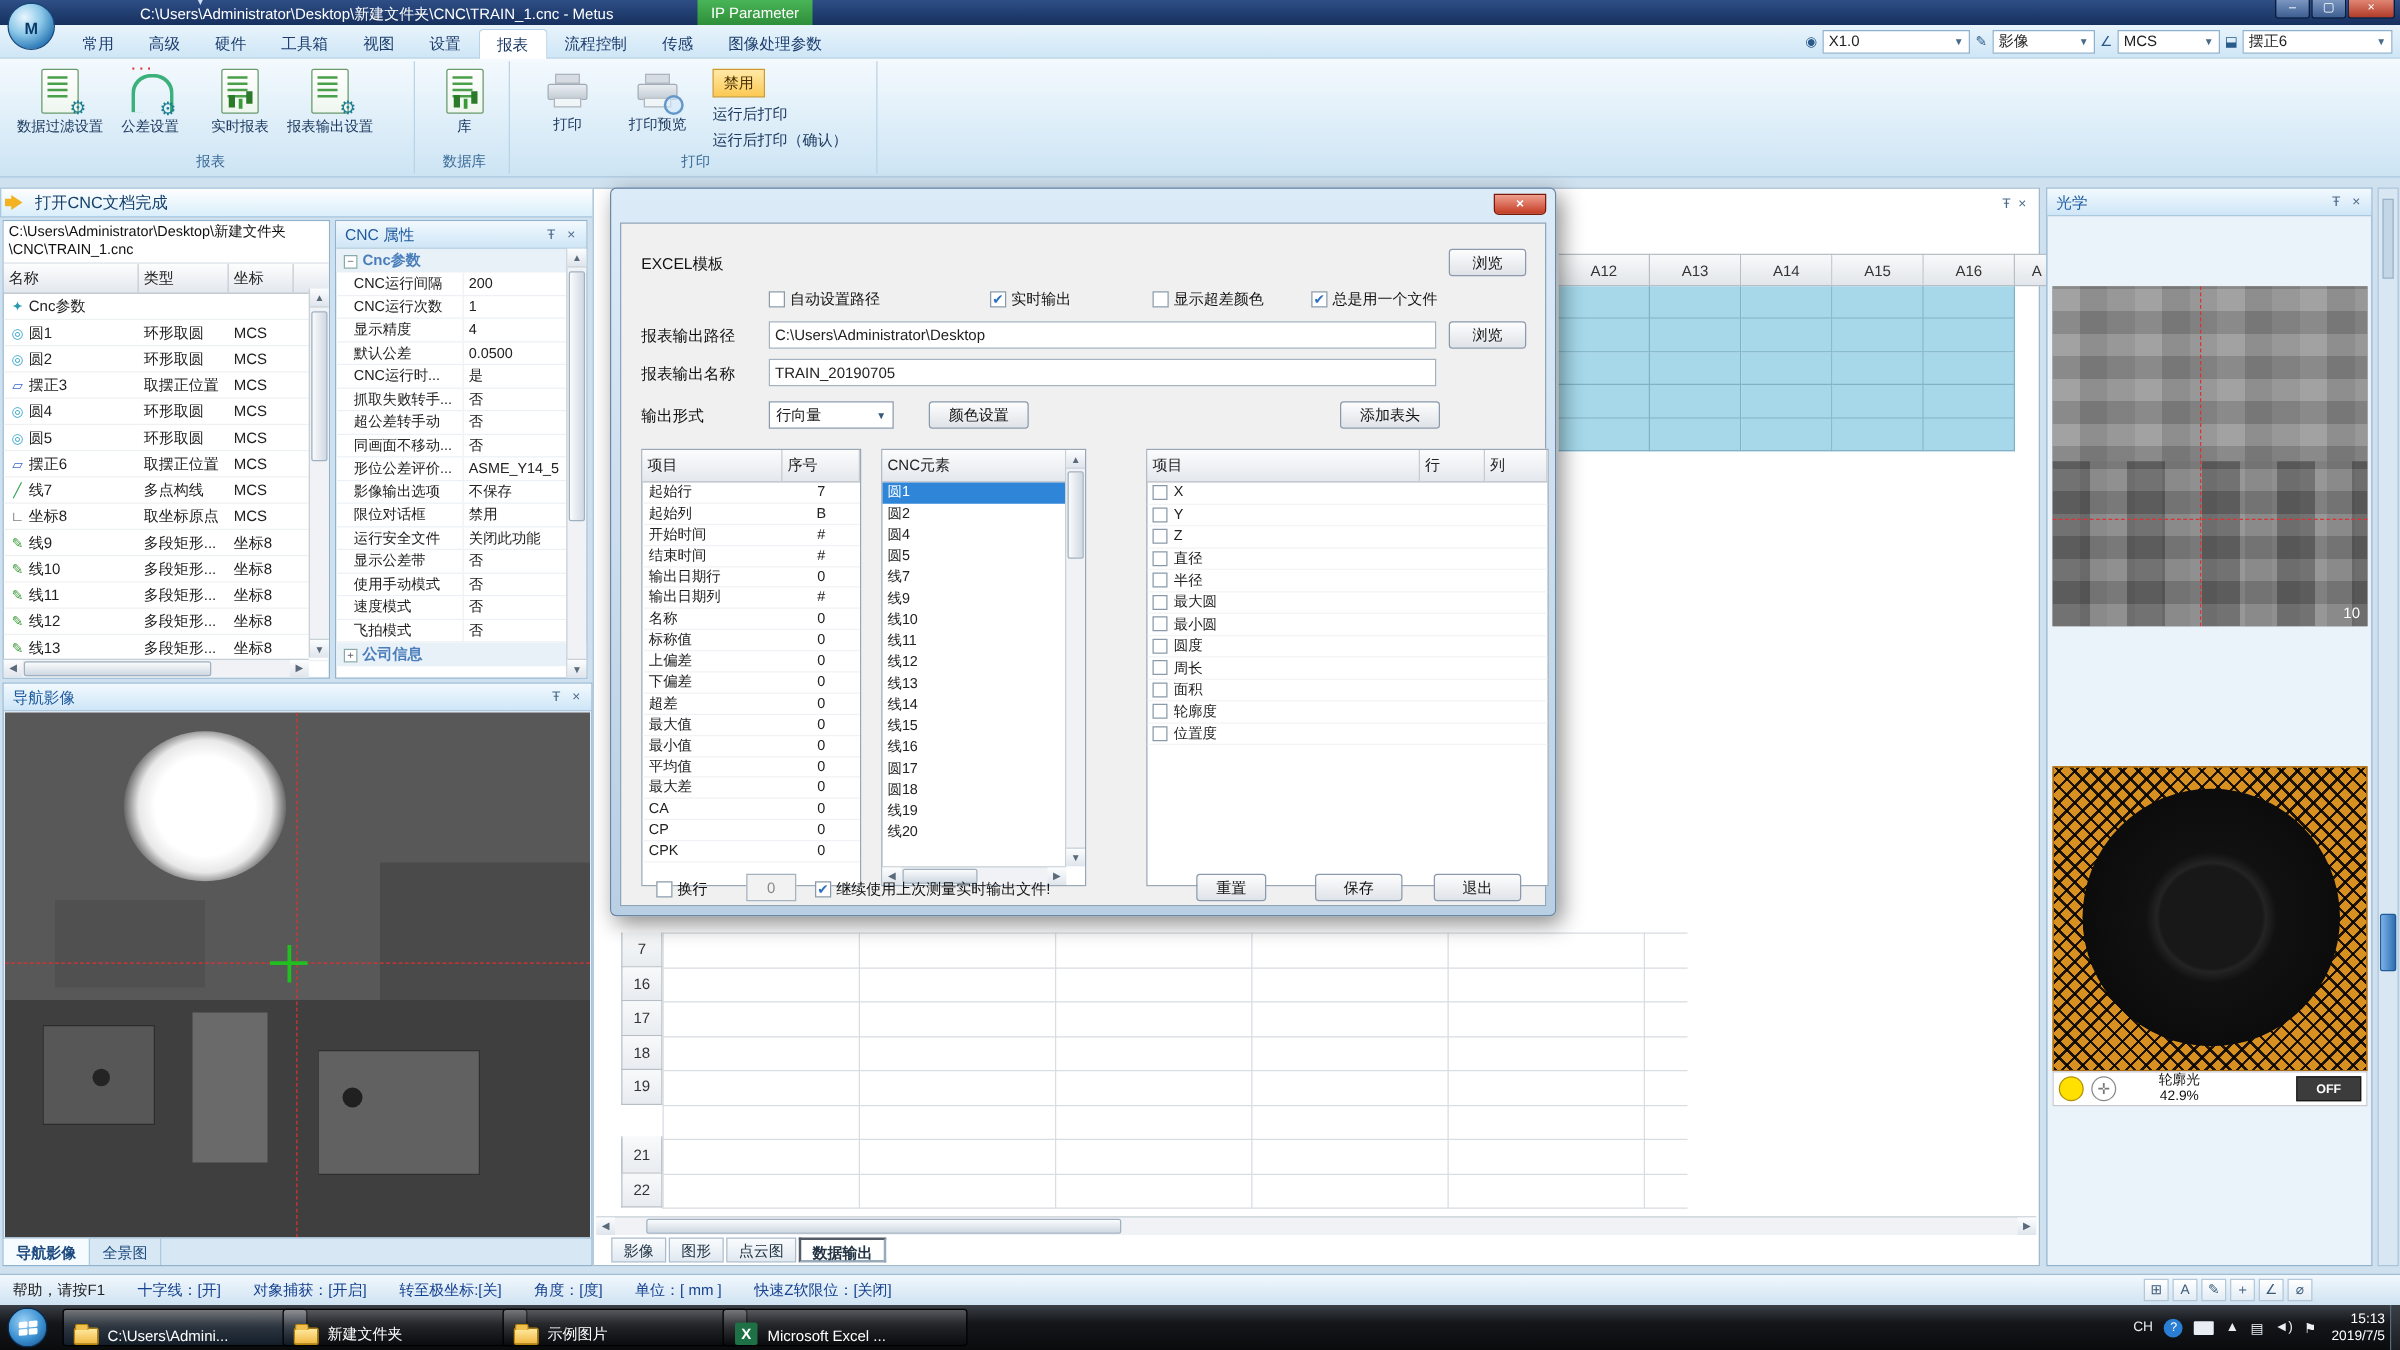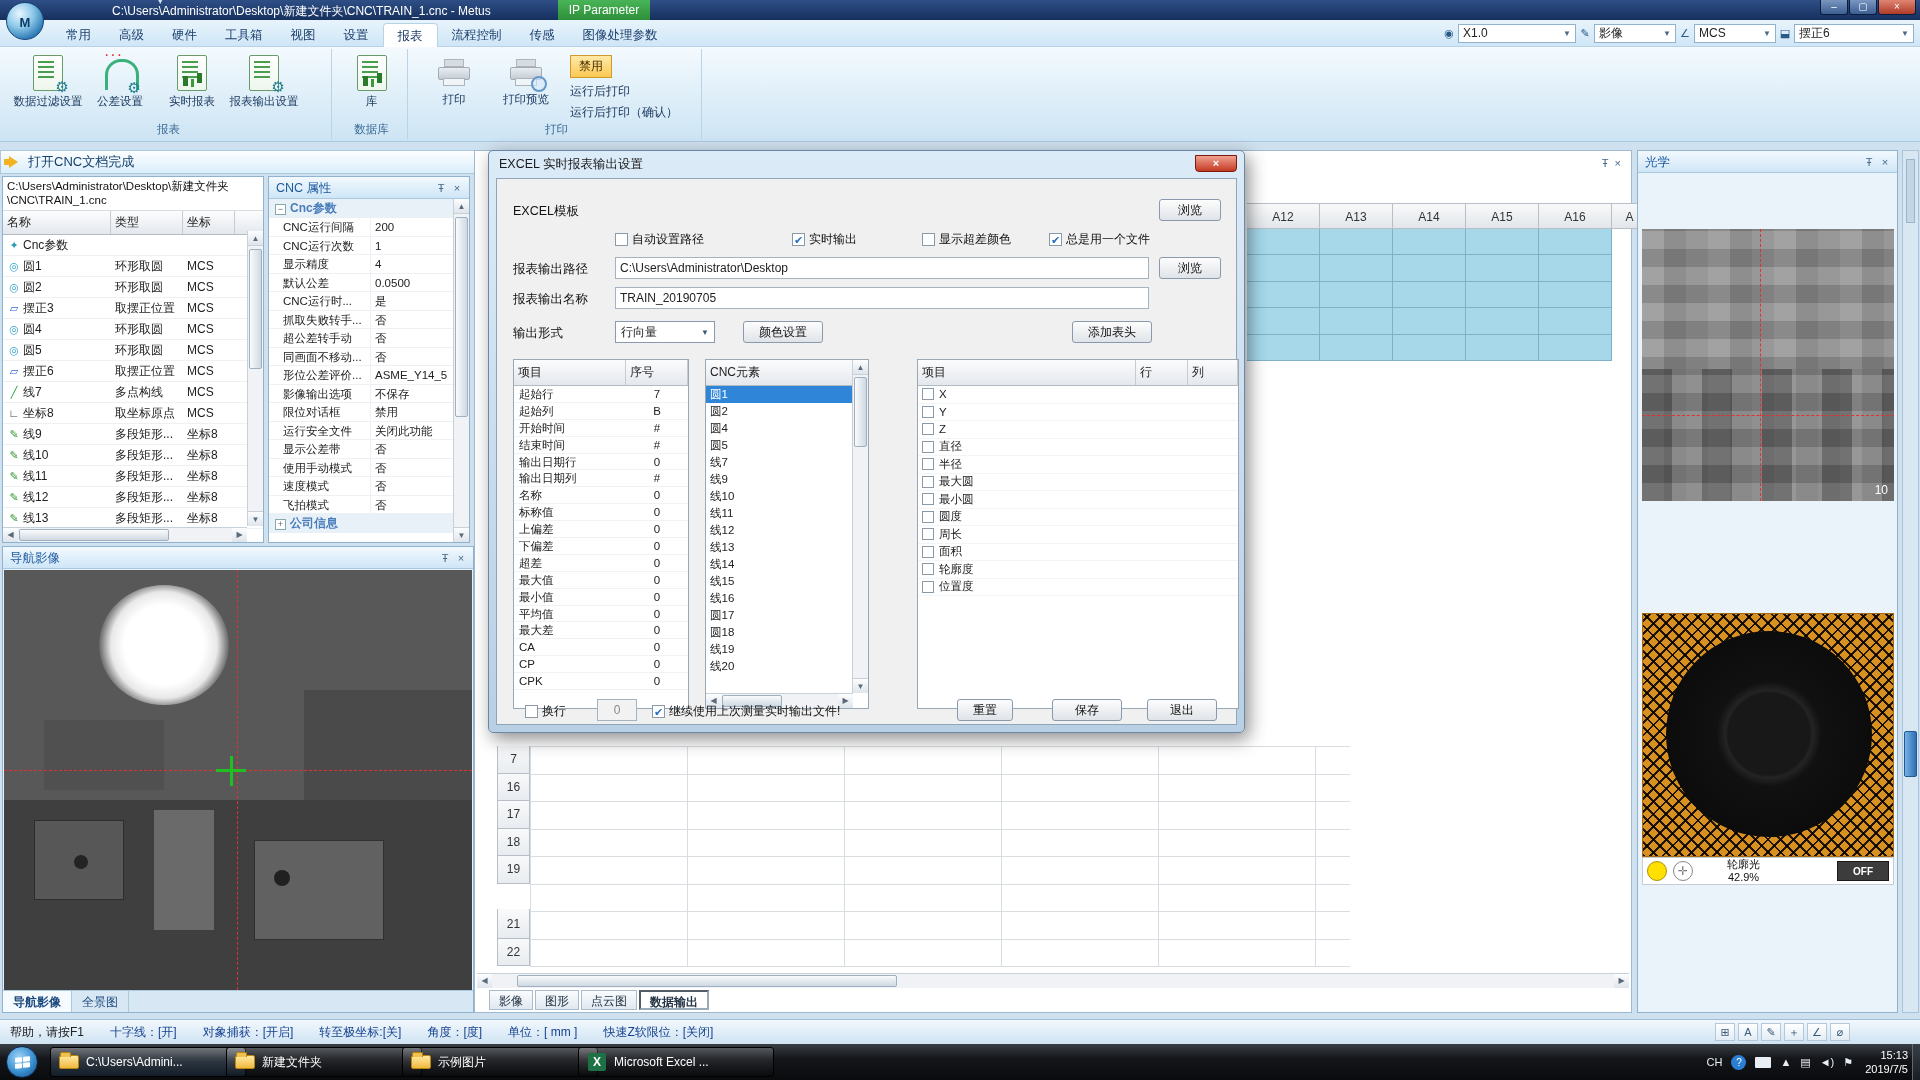--- a/index.html
+++ b/index.html
@@ -216,21 +216,21 @@
   
   .taskbar { position:absolute; left:0; top:1044px; width:1920px; height:36px;
     background:linear-gradient(#3a3f46,#14161a 40%,#0a0b0d); }
   .orb { position:absolute; left:6px; top:2px; width:32px; height:32px; border-radius:50%;
     background:radial-gradient(circle at 40% 35%, #9fd4f8, #3a8fd0 55%, #14477e); border:1px solid #0a2a4e; }
   .orb .flag { position:absolute; left:8px; top:10px; width:15px; height:11px; display:grid;
     grid-template-columns:7px 7px; grid-gap:1px; transform:skewY(-6deg); }
   .orb .flag i { background:#fff; height:5px; border-radius:1px; }
   .tbtn { position:absolute; top:3px; height:30px; width:196px; border:1px solid #000;
     border-radius:3px; background:linear-gradient(rgba(255,255,255,.18),rgba(255,255,255,.06) 50%,rgba(0,0,0,.12));
-    display:flex; align-items:center; color:#fff; font-size:12px; }
+    display:flex; align-items:flex-end; color:#fff; font-size:12px; }
   .tbtn.active { background:linear-gradient(rgba(255,255,255,.32),rgba(160,200,240,.18) 50%,rgba(40,80,120,.25)); }
   .tbtn span { white-space:nowrap; overflow:hidden; text-overflow:ellipsis; }
   .folder { position:relative; width:20px; height:14px; margin:0 7px 0 8px; flex:none;
     background:linear-gradient(#ffe9a0,#f0b840); border:1px solid #b8860b; border-radius:2px; }
   .folder::before { content:""; position:absolute; left:0; top:-4px; width:9px; height:4px;
     background:#f0c050; border:1px solid #b8860b; border-bottom:none; border-radius:2px 2px 0 0; }
   .xlicon { width:18px; height:18px; margin:0 8px 0 9px; flex:none; background:#1e7145; color:#fff;
     font-weight:bold; font-size:12px; text-align:center; line-height:18px; border-radius:2px; }
   .tray { position:absolute; right:12px; top:0; height:36px; display:flex; align-items:center; color:#fff; }
   .tray-ic { margin-left:9px; font-size:11px; color:#e8eef4; }
@@ -664,21 +664,20 @@
       <div class="off-btn">OFF</div>
     </div>
   </div>
 
   <div class="right-strip">
     <div class="rs-tab"></div>
     <div class="rs-thumb"></div>
   </div>
 
   <div id="dialog">
-    <div class="dlg-title">EXCEL 实时报表输出设置</div>
     <div class="dlg-close">×</div>
     <div class="dlg-body" id="dlg-body">
       <div class="dl" style="left:16px; top:24px;">EXCEL模板</div>
       <div class="dbtn" style="left:662px; top:20px; width:62px;">浏览</div>
       <div id="dlg-checkboxes">
           <div class="cb" style="left: 118px; top: 52px;">
             <span class="box"></span>
             <span>自动设置路径</span>
           </div>
           <div class="cb" style="left: 295px; top: 52px;">

